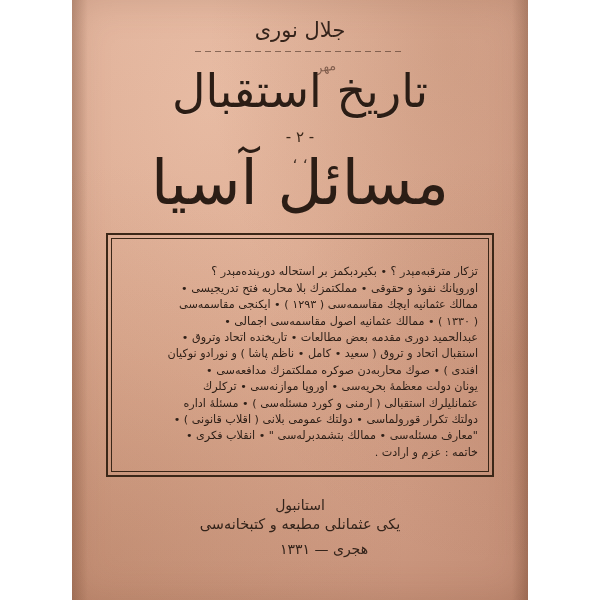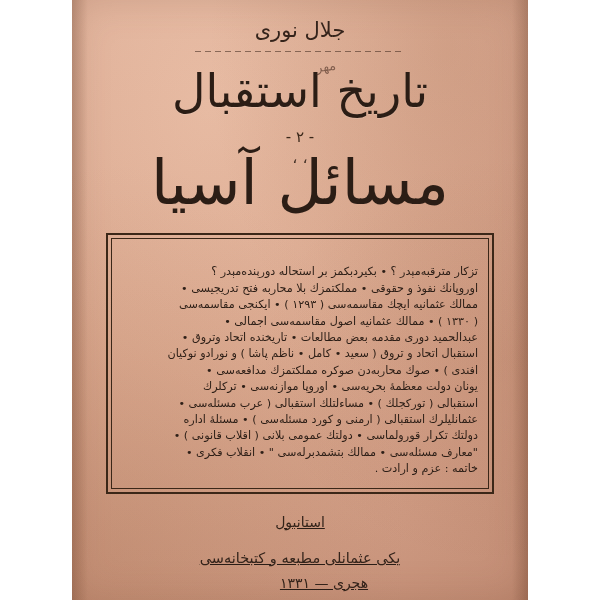--- a/index.html
+++ b/index.html
@@ -149,29 +149,28 @@
     white-space: nowrap;
     overflow: hidden;
   }
   .contents-line.last {
     text-align: right;
   }
 
   
   .imprint {
     margin-top: 20px;
-    text-decoration: underline;
   }
   .imprint .city {
     font-size: 14px;
     letter-spacing: 1px;
     color: #33231a;
   }
   .imprint .publisher {
-    margin-top: 20px;
+    margin-top: 3px;
     font-size: 14.5px;
     letter-spacing: 1px;
     color: #33231a;
   }
   .imprint .year {
     margin-top: 9px;
     font-size: 14px;
     letter-spacing: 2px;
     color: #33231a;
     margin-left: 48px;
@@ -203,21 +202,20 @@
       <div class="contents-box">
         <div class="contents-inner">
           <div class="contents-line">تزكار مترقبه‌مېدر ؟ • بكيردبكمز بر استحاله دورېنده‌مېدر ؟</div>
           <div class="contents-line">اوروپانك نفوذ و حقوقى • مملكتمزك بلا محاربه فتح تدریجیسی •</div>
           <div class="contents-line">ممالك عثمانيه ايچك مقاسمه‌سى ( ١٢٩٣ ) • ايكنجى مقاسمه‌سى</div>
           <div class="contents-line">( ١٣٣٠ ) • ممالك عثمانيه اصول مقاسمه‌سى اجمالى •</div>
           <div class="contents-line">عبدالحميد دورى مقدمه بعض مطالعات • تاريخنده اتحاد وتروق •</div>
           <div class="contents-line">استقبال اتحاد و تروق ( سعيد • كامل • ناظم پاشا ) و نورادو نوكيان</div>
           <div class="contents-line">افندى ) • صوك محاربه‌دن صوكره مملكتمزك مدافعه‌سى •</div>
           <div class="contents-line">يونان دولت معظمۀ بحريه‌سى • اوروپا موازنه‌سى • تركلرك</div>
-          <div class="contents-line">استقبالى ( توركجلك ) • مساء‌لتلك استقبالى ( عرب مسئله‌سى •</div>
           <div class="contents-line">عثمانليلرك استقبالى ( ارمنى و كورد مسئله‌سى ) • مسئلۀ اداره</div>
           <div class="contents-line">دولتك تكرار قورولماسى • دولتك عمومى بلانى ( اقلاب قانونى ) •</div>
           <div class="contents-line">"معارف مسئله‌سى • ممالك بتشمدبرله‌سى " • انقلاب فكرى •</div>
           <div class="contents-line last">خاتمه : عزم و ارادت .</div>
         </div>
       </div>
 
       <div class="imprint">
         <div class="city">استانبول</div>
         <div class="publisher">يكى عثمانلى مطبعه و كتبخانه‌سى</div>

